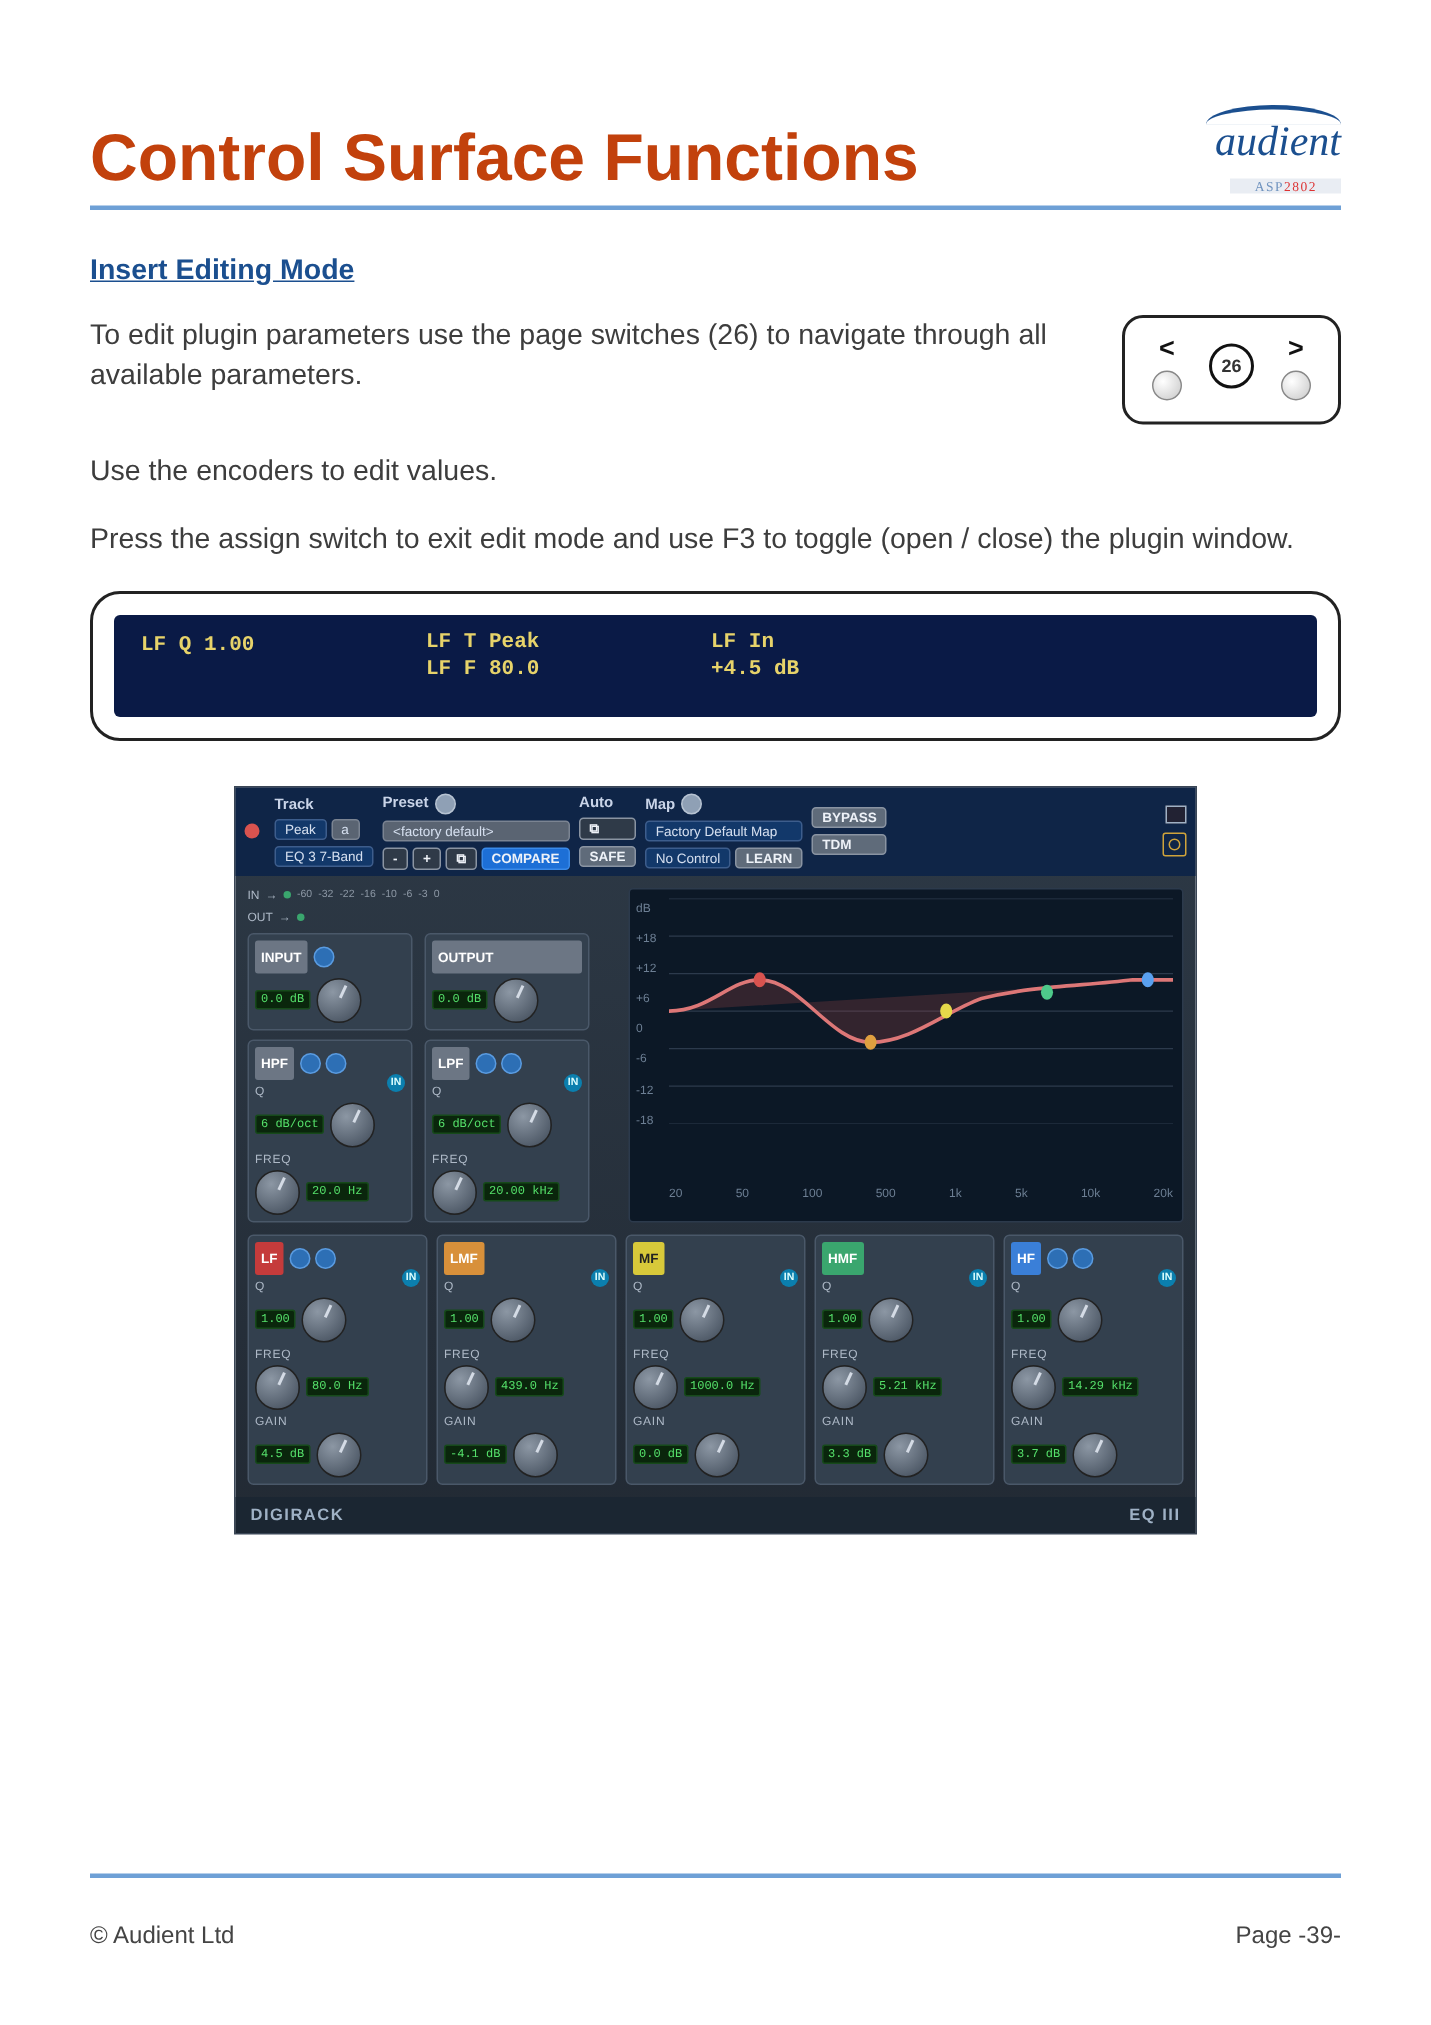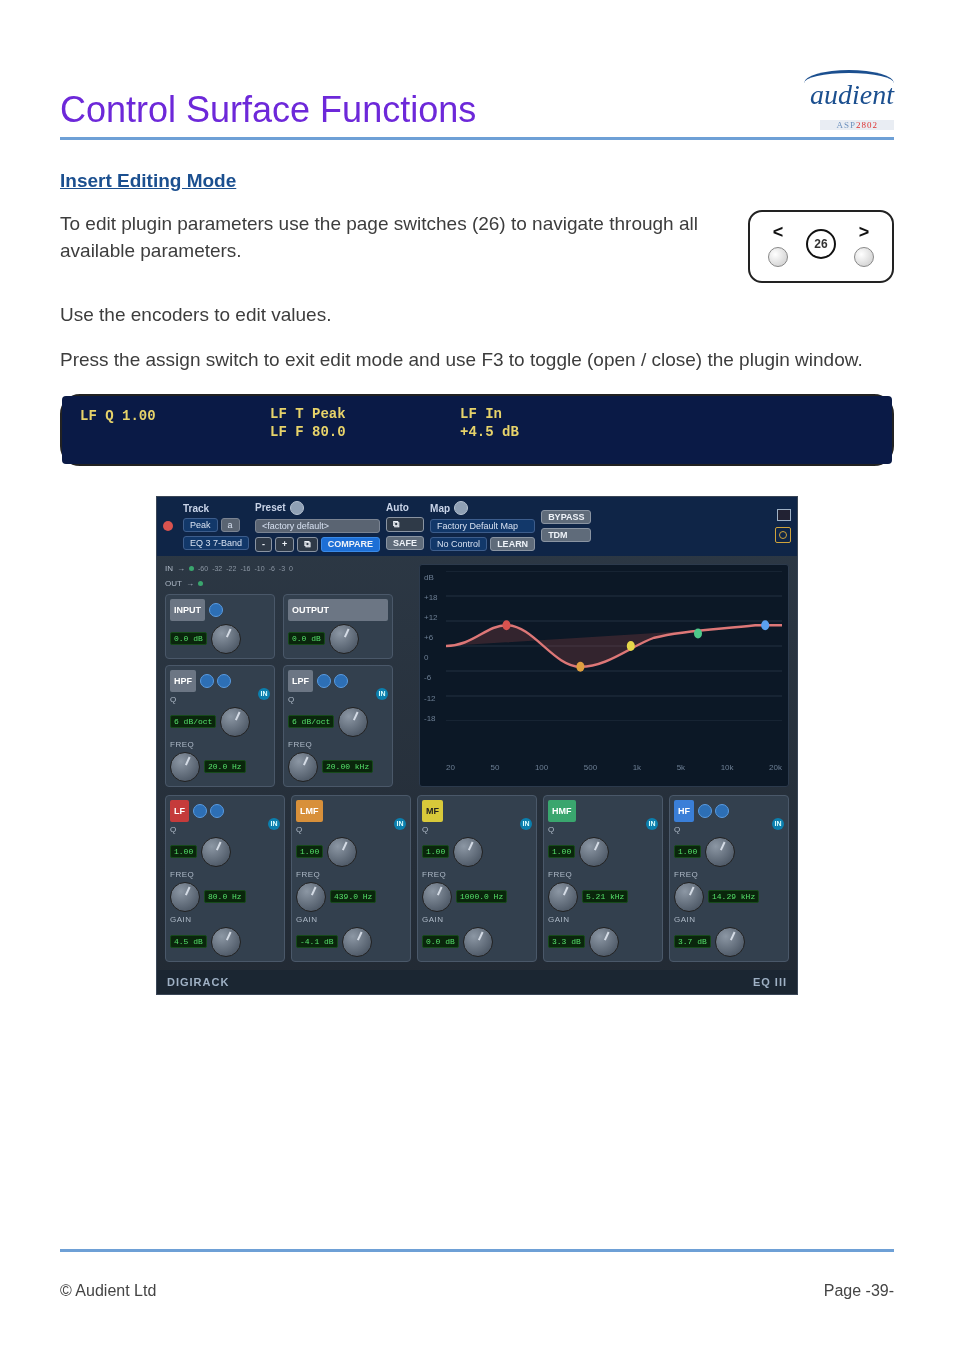--- a/index.html
+++ b/index.html
@@ -1,32 +1,32 @@
 <!DOCTYPE html>
 <html><head>
 <meta charset="utf-8">
 <style>
   html,body{margin:0;padding:0;background:#fff;font-family:Arial,Helvetica,sans-serif;color:#333;}
   .page{width:954px;height:1350px;position:relative;box-sizing:border-box;padding:70px 60px 50px 60px;}
   .hdr{display:flex;justify-content:space-between;align-items:flex-end;}
-  .title{font-size:36px;font-weight:400;color:#6d28d9;}
+  .title{font-size:44px;font-weight:700;color:#c2410c;}
   .logo{text-align:right;font-family:Georgia,'Times New Roman',serif;font-style:italic;color:#1b4f8f;font-size:28px;line-height:0.85;}
   .logo .swoosh{border-top:3px solid #1b4f8f;border-radius:50% 50% 0 0 / 100% 100% 0 0;height:10px;width:90px;margin-left:auto;}
   .logo .sub{font-size:9px;font-style:normal;letter-spacing:1px;color:#6e92be;background:#e9edf3;padding:0 16px;text-align:center;}
   .logo .sub .red{color:#d33;}
   .rule{border:none;border-top:3px solid #6ea0d6;margin:6px 0 30px 0;}
   .sec-link{color:#1b4f8f;font-weight:700;text-decoration:underline;font-size:19px;}
   .body-row{display:flex;align-items:flex-start;gap:30px;margin-top:18px;}
   .body-text{font-size:19px;color:#3d3d3d;line-height:1.45;flex:1;}
   .nav-card{border:2px solid #222;border-radius:14px;padding:10px 18px 14px 18px;display:flex;align-items:center;gap:18px;}
   .nav-arrow{font-size:18px;font-weight:800;color:#111;}
   .nav-col{display:flex;flex-direction:column;align-items:center;gap:4px;}
   .nav-bubble{width:26px;height:26px;border:2px solid #111;border-radius:50%;display:flex;align-items:center;justify-content:center;font-size:12px;font-weight:700;}
   .nav-dot{width:18px;height:18px;border:1px solid #888;border-radius:50%;background:radial-gradient(circle at 35% 35%,#fff,#c8c8c8);}
-  .lcd-card{border:2px solid #222;border-radius:20px;padding:0;margin-top:20px;}
+  .lcd-card{border:2px solid #222;border-radius:20px;padding:14px;margin-top:20px;}
   .lcd{background:#0a1a46;border-radius:4px;padding:10px 18px;display:flex;gap:60px;color:#e7d36a;font-family:"Courier New",monospace;font-size:14px;font-weight:700;min-height:48px;}
   .lcd-col{display:flex;flex-direction:column;gap:2px;min-width:130px;}
   .plugin{margin-top:30px;background:linear-gradient(#2d3946,#222a34);border:1px solid #3a4656;width:640px;margin-left:auto;margin-right:auto;font-size:10px;color:#cbd5e2;position:relative;}
   .pbar{background:#0f2547;display:flex;align-items:center;gap:6px;padding:4px 6px;flex-wrap:wrap;}
   .plab{color:#c9d4e8;font-size:10px;font-weight:600;}
   .pfield{background:#12386a;border:1px solid #3d5d8c;color:#d6e0f0;padding:1px 6px;border-radius:3px;font-size:9px;white-space:nowrap;}
   .pfield.grey{background:#5a6472;border-color:#7b8492;}
   .pbtn{background:#5f6b7a;border:1px solid #8a94a2;color:#eef2f8;padding:1px 6px;border-radius:3px;font-size:9px;font-weight:700;}
   .pbtn.blue{background:#1d6fd6;border-color:#3a8ae8;}
   .pbtn.dark{background:#2f3a48;}

